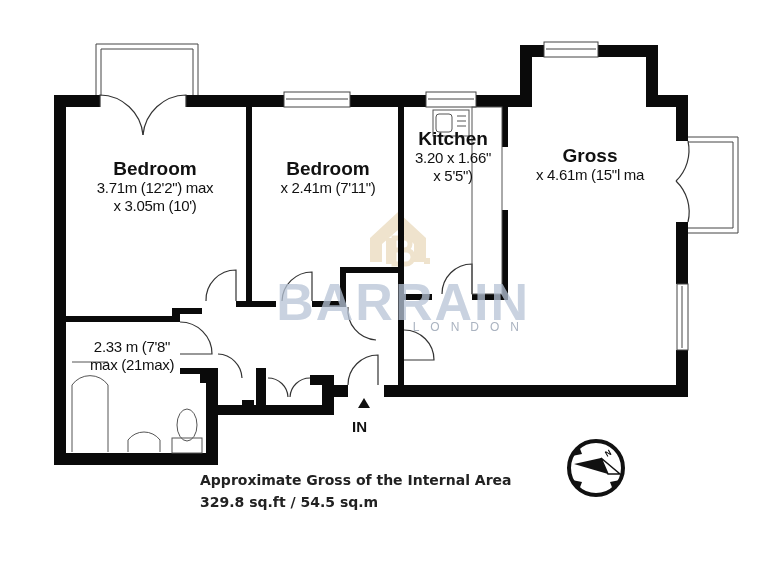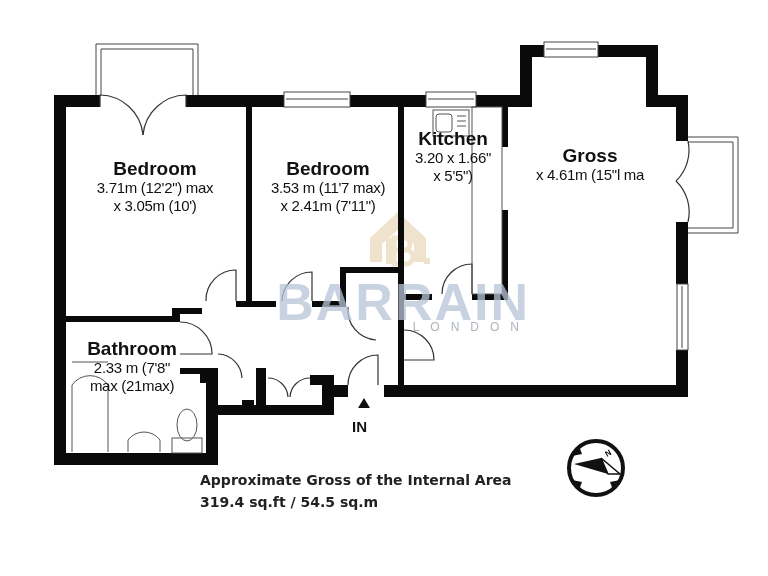--- a/index.html
+++ b/index.html
@@ -160,37 +160,35 @@
 <div class="wm-sub">LONDON</div>
 
 <div class="lbl" style="left:92px; top:158px; width:126px;">
   <div class="room-name">Bedroom</div>
   <div class="room-dim">3.71m (12'2") max</div>
   <div class="room-dim">x 3.05m (10')</div>
 </div>
 
 <div class="lbl" style="left:260px; top:158px; width:136px;">
   <div class="room-name">Bedroom</div>
-  <div class="room-dim">3.53 m (11'7 max)</div>
   <div class="room-dim">x 2.41m (7'11")</div>
 </div>
 
 <div class="lbl" style="left:406px; top:128px; width:94px;">
   <div class="room-name">Kitchen</div>
   <div class="room-dim">3.20 x 1.66"</div>
   <div class="room-dim">x 5'5")</div>
 </div>
 
 <div class="lbl" style="left:520px; top:145px; width:140px;">
   <div class="room-name">Gross</div>
   <div class="room-dim">x 4.61m (15"l ma</div>
 </div>
 
 <div class="lbl" style="left:72px; top:338px; width:120px;">
-  <div class="room-name">Bathroom</div>
   <div class="room-dim">2.33 m (7'8"</div>
   <div class="room-dim">max (21max)</div>
 </div>
 
 <div class="in-label">IN</div>
 
 <div class="caption" style="top:470px;">Approximate Gross  of the Internal Area</div>
-<div class="caption" style="top:492px;">319.4 sq.ft  / 54.5 sq.m</div>
+<div class="caption" style="top:492px;">329.8 sq.ft  / 54.5 sq.m</div>
 
 </body></html>

